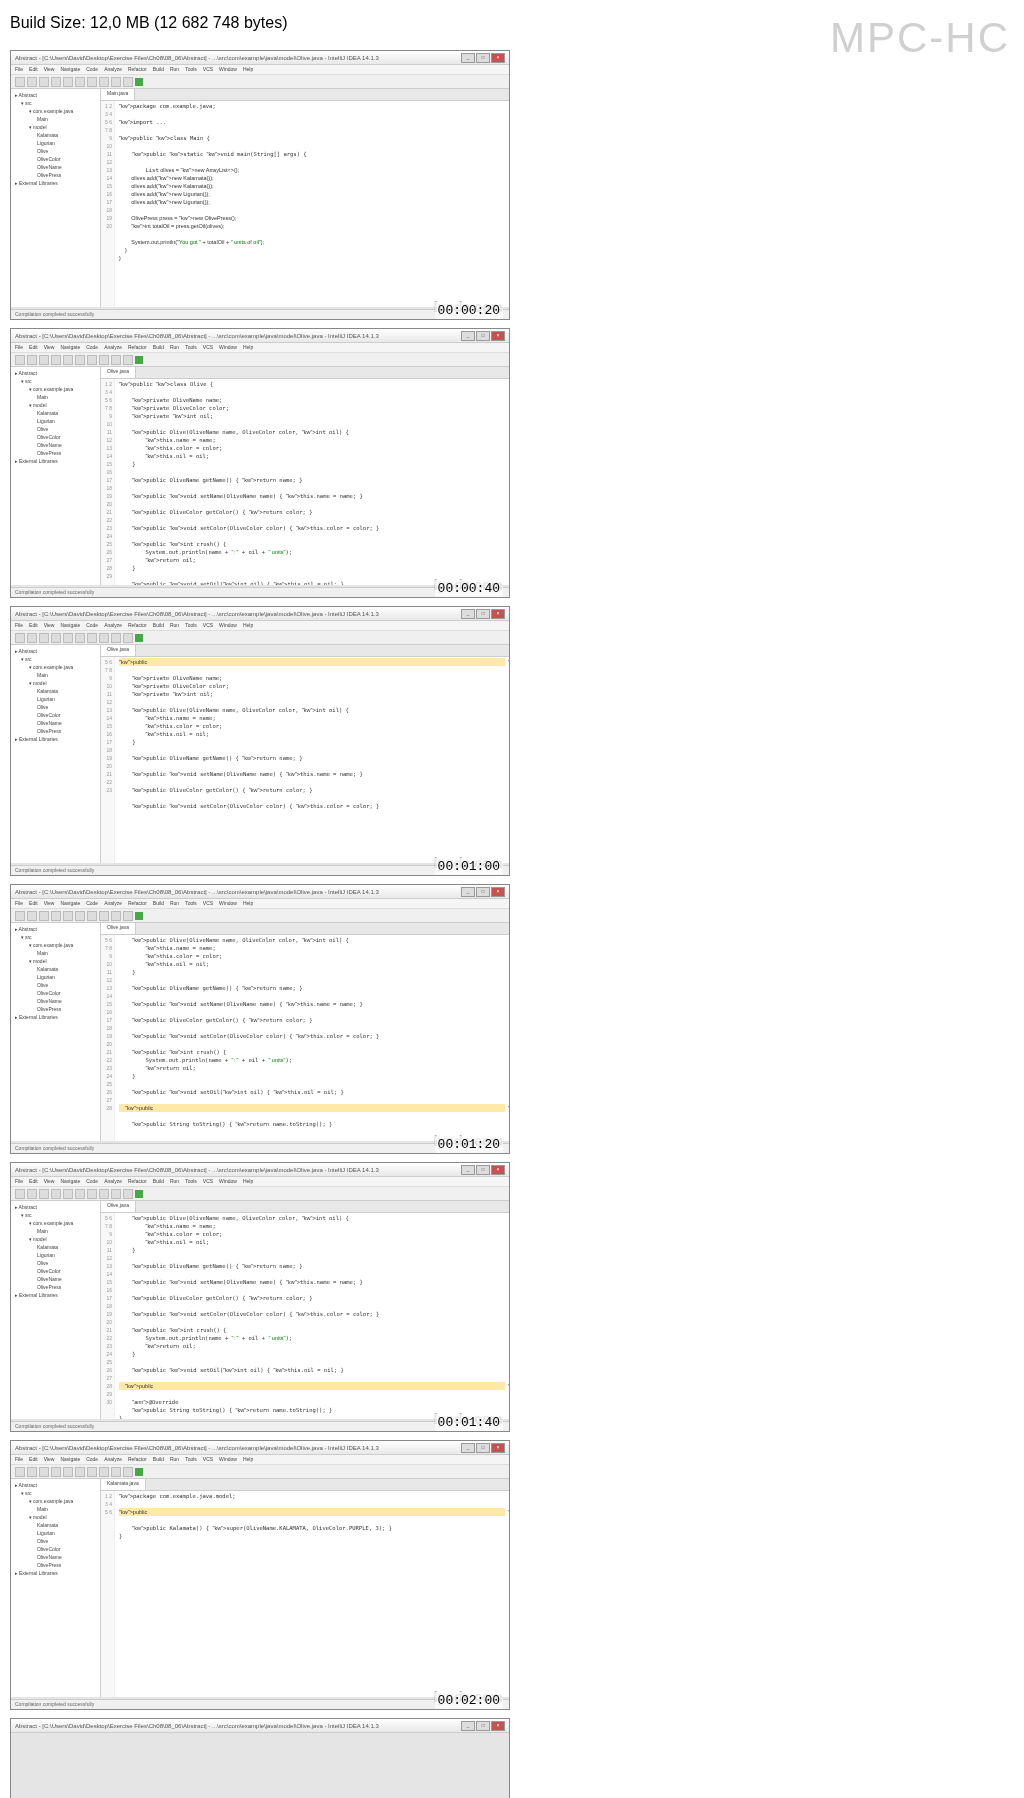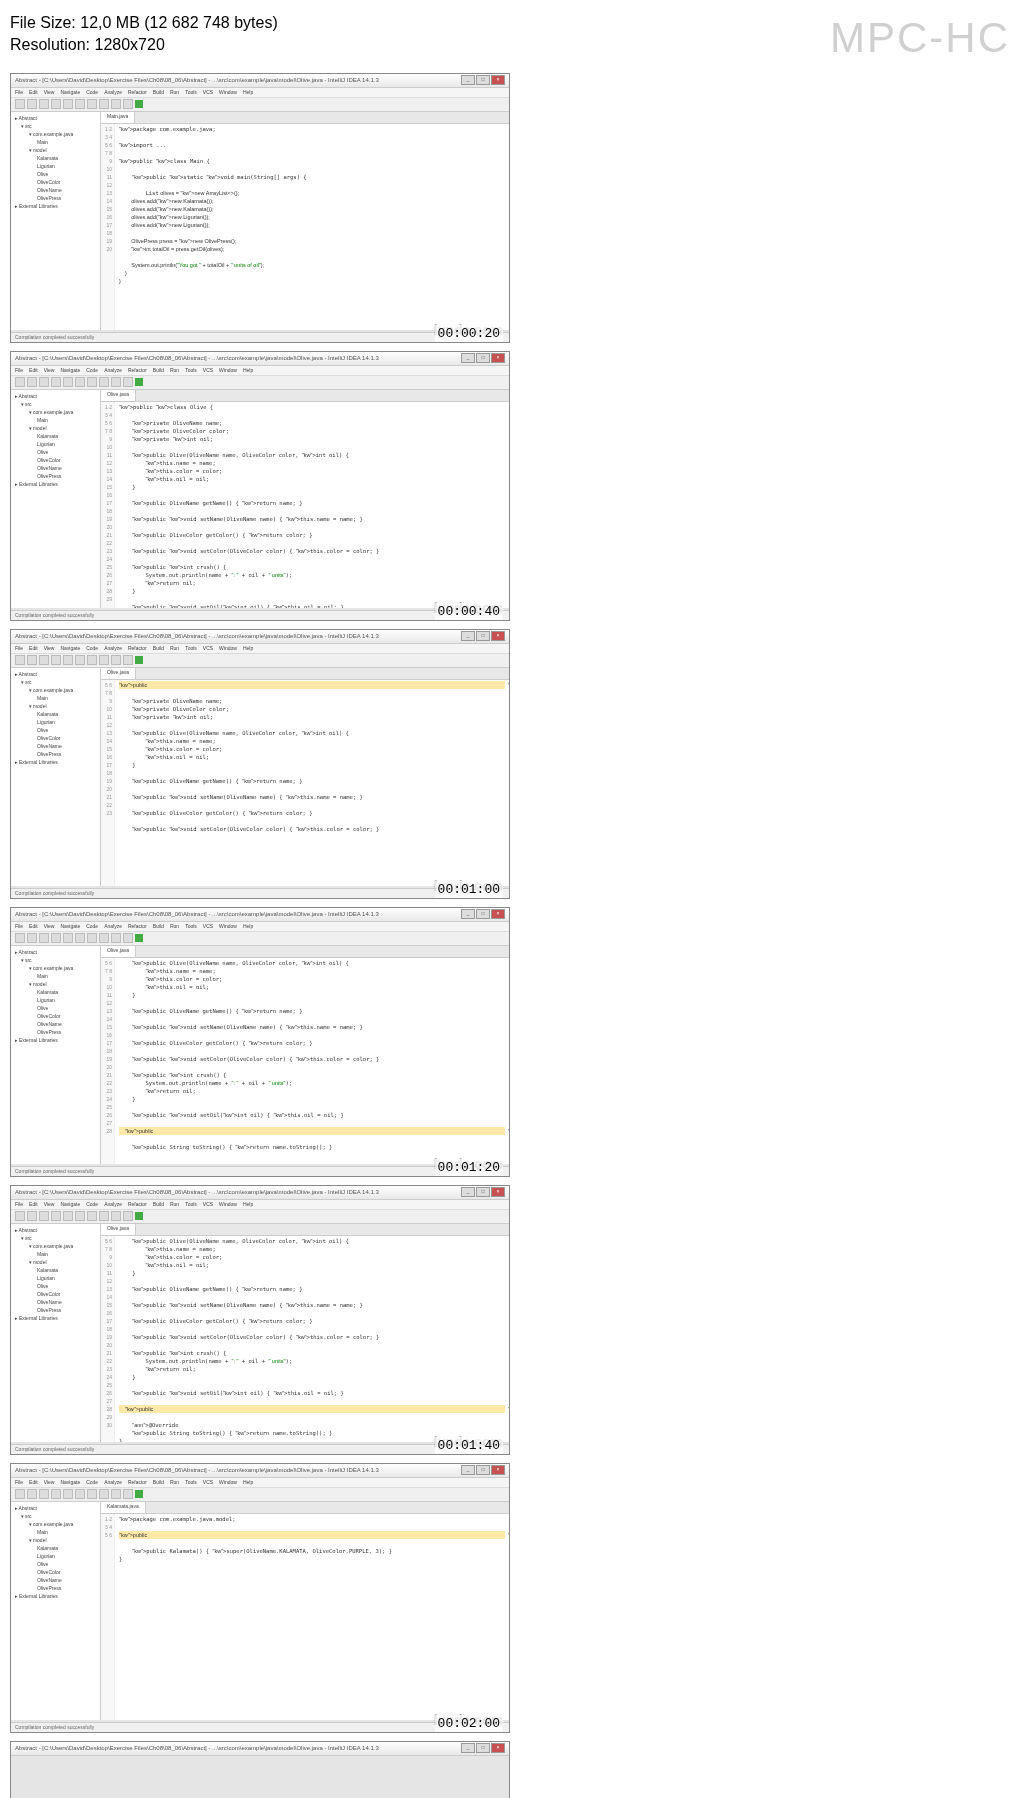--- a/index.html
+++ b/index.html
@@ -33,22 +33,21 @@
 .str{color:#008000}
 .hl{background:#ffe8a8;display:inline-block;width:100%}
 .watermark{position:absolute;bottom:4px;right:6px;font-size:14px;color:#666;font-weight:bold;opacity:.5}
 .timestamp{position:absolute;bottom:0;right:6px;font-size:13px;color:#000;background:rgba(255,255,255,.7);padding:1px 3px;font-family:Liberation Mono, monospace}
 .statusbar{position:absolute;bottom:0;left:0;right:0;height:10px;background:#f0f0f0;border-top:1px solid #ccc;font-size:5px;color:#666;padding:1px 4px}
 </style>
 </head>
 <body>
 
 <div class="header">
-  <div class="header-line"><span>File Size:</span> <span>12,0 MB (12 682 748 bytes)</span></div>
-  <div class="header-line"><span>Resolution:</span> <span>1280x720</span></div>
+  <div class="header-line"><span>Build Size:</span> <span>12,0 MB (12 682 748 bytes)</span></div>
 </div>
 <div class="player-logo">MPC-HC</div>
 
 <div class="grid" id="grid">
     <div class="frame">
       <div class="titlebar">
         <span class="titlebar-text">Abstract - [C:\Users\David\Desktop\Exercise Files\Ch08\08_06\Abstract] - ...\src\com\example\java\model\Olive.java - IntelliJ IDEA 14.1.3</span>
         <div class="win-btns">
           <div class="win-btn">_</div>
           <div class="win-btn">□</div>

